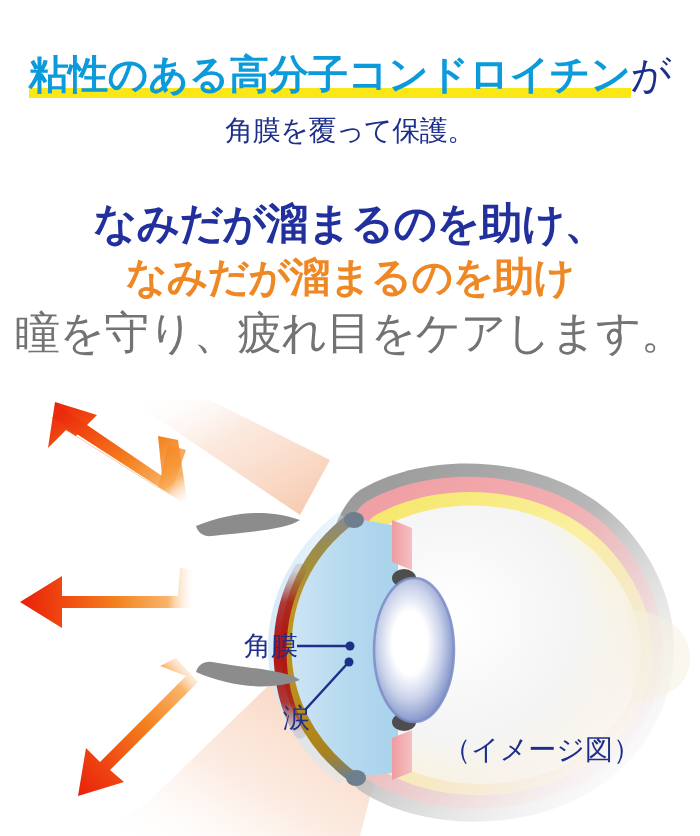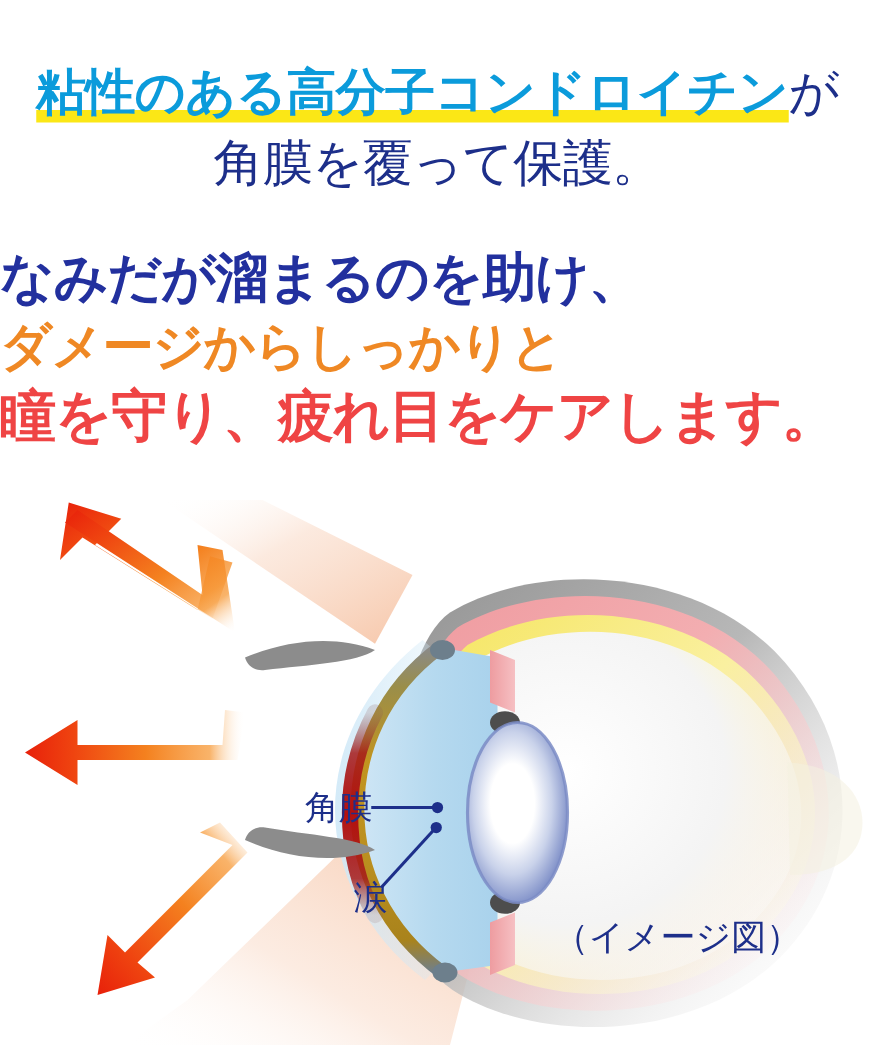--- a/index.html
+++ b/index.html
@@ -41,56 +41,57 @@
     color: #0b9bdb;
     background-image: linear-gradient(to top, #fbe716 0%, #fbe716 22%, rgba(251,231,22,0) 22%);
     padding-bottom: 2px;
   }
   .hl1-tail {
     color: #1d2f8a;
     font-weight: 400;
   }
   .hl1-line2 {
     margin-top: 6px;
-    font-size: 40px;
+    font-size: 28px;
     font-weight: 400;
     line-height: 50px;
     color: #1d2f8a;
     letter-spacing: -0.5px;
     white-space: nowrap;
   }
 
   
   .headline-2 {
     position: absolute;
     top: 196px;
     left: 0;
     width: 700px;
+    text-align: center;
   }
   .hl2-line {
     white-space: nowrap;
     letter-spacing: -1px;
   }
   .hl2-line1 {
     font-size: 43px;
     font-weight: 700;
     line-height: 54px;
     color: #22309e;
   }
   .hl2-line2 {
     font-size: 41px;
     font-weight: 700;
     line-height: 54px;
     color: #ef8824;
   }
   .hl2-line3 {
     font-size: 45px;
-    font-weight: 700;
+    font-weight: 400;
     line-height: 58px;
-    color: #ef4444;
+    color: #737373;
   }
 
   
   .illustration {
     position: absolute;
     top: 400px;
     left: 0;
     width: 700px;
     height: 436px;
   }
@@ -123,21 +124,21 @@
 
 <div class="page">
 
   <div class="headline-1">
     <div class="hl1-line1"><span class="hl1-hi">粘性のある高分子コンドロイチン</span><span class="hl1-tail">が</span></div>
     <div class="hl1-line2">角膜を覆って保護。</div>
   </div>
 
   <div class="headline-2">
     <div class="hl2-line hl2-line1">なみだが溜まるのを助け、</div>
-    <div class="hl2-line hl2-line2">ダメージからしっかりと</div>
+    <div class="hl2-line hl2-line2">なみだが溜まるのを助け</div>
     <div class="hl2-line hl2-line3">瞳を守り、疲れ目をケアします。</div>
   </div>
 
   <div class="illustration">
     <svg width="700" height="436" viewBox="0 0 700 436" xmlns="http://www.w3.org/2000/svg">
       <defs>
 
         <linearGradient id="arrGradUL" x1="1" y1="1" x2="0" y2="0">
           <stop offset="0%" stop-color="#ffffff" stop-opacity="0"></stop>
           <stop offset="18%" stop-color="#f79a38" stop-opacity="0.75"></stop>

